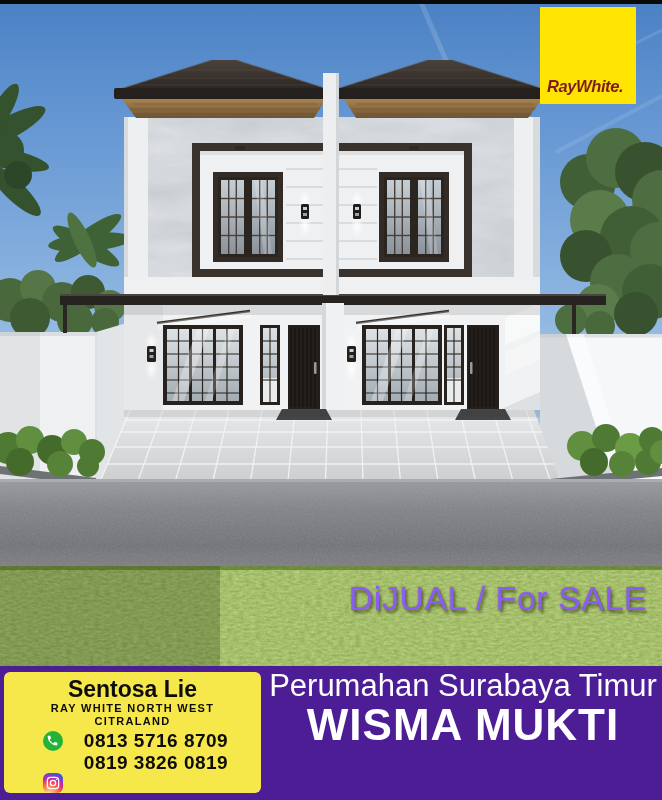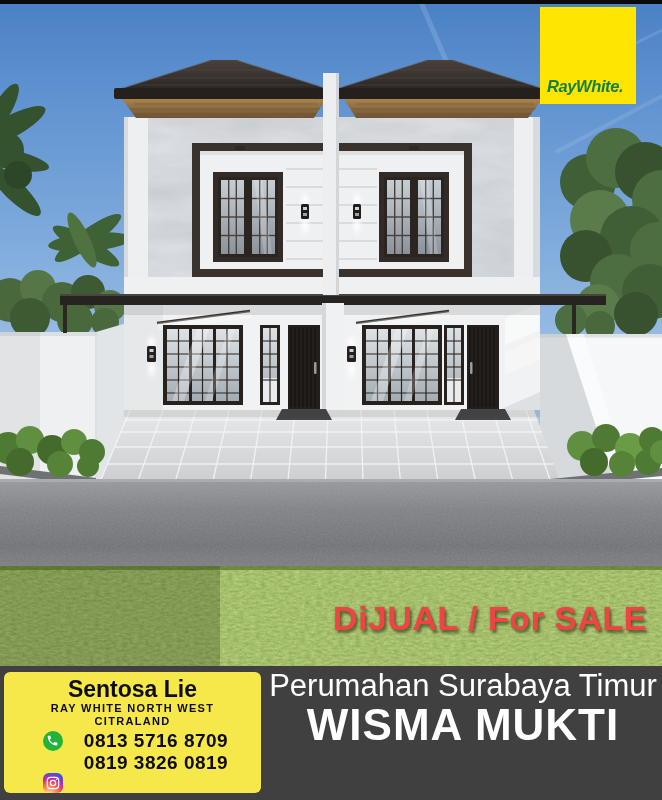--- a/index.html
+++ b/index.html
@@ -17,35 +17,34 @@
   
   .scene{position:absolute;left:0;top:0;}
   
   .rw-logo{
     position:absolute;left:540px;top:7px;width:96px;height:97px;
     background:#FFE501;display:flex;align-items:flex-end;
   }
   .rw-logo span{
     display:block;padding:0 0 8px 7px;
     font-style:italic;font-weight:bold;font-size:16.5px;letter-spacing:-0.4px;
-    color:#15803d;
+    color:#7f1d1d;
   }
   
   .sale-text{
     position:absolute;right:15px;top:579px;
-    font-size:34px;font-weight:bold;letter-spacing:0.5px;
-    color:#ef4444;
+    font-size:34px;font-weight:normal;letter-spacing:0.5px;
+    color:#8b5cf6;
     text-shadow:2px 3px 3px rgba(25,35,5,.55), 0 0 2px rgba(60,70,0,.4);
     white-space:nowrap;
-    margin-top:20px;
   }
   
   .footer{
     position:absolute;left:0;top:666px;width:662px;height:134px;
-    background:#404040;
+    background:#4c1d95;
   }
   .agent-card{
     position:absolute;left:4px;top:6px;width:257px;height:121px;
     background:#F6E84B;border-radius:6px;color:#0d0c0a;
     display:flex;flex-direction:column;align-items:center;
   }
   .agent-name{font-size:23px;font-weight:bold;line-height:25px;margin-top:5px;}
   .agent-office{font-size:11px;font-weight:bold;letter-spacing:1.3px;line-height:12.5px;text-align:center;}
   .contact-rows{display:grid;grid-template-columns:26px auto;column-gap:9px;row-gap:0;margin-top:3px;align-items:center;width:max-content;}
   .contact-text{font-size:19px;font-weight:bold;letter-spacing:0.5px;line-height:21.5px;white-space:nowrap;margin-left:12px;}

